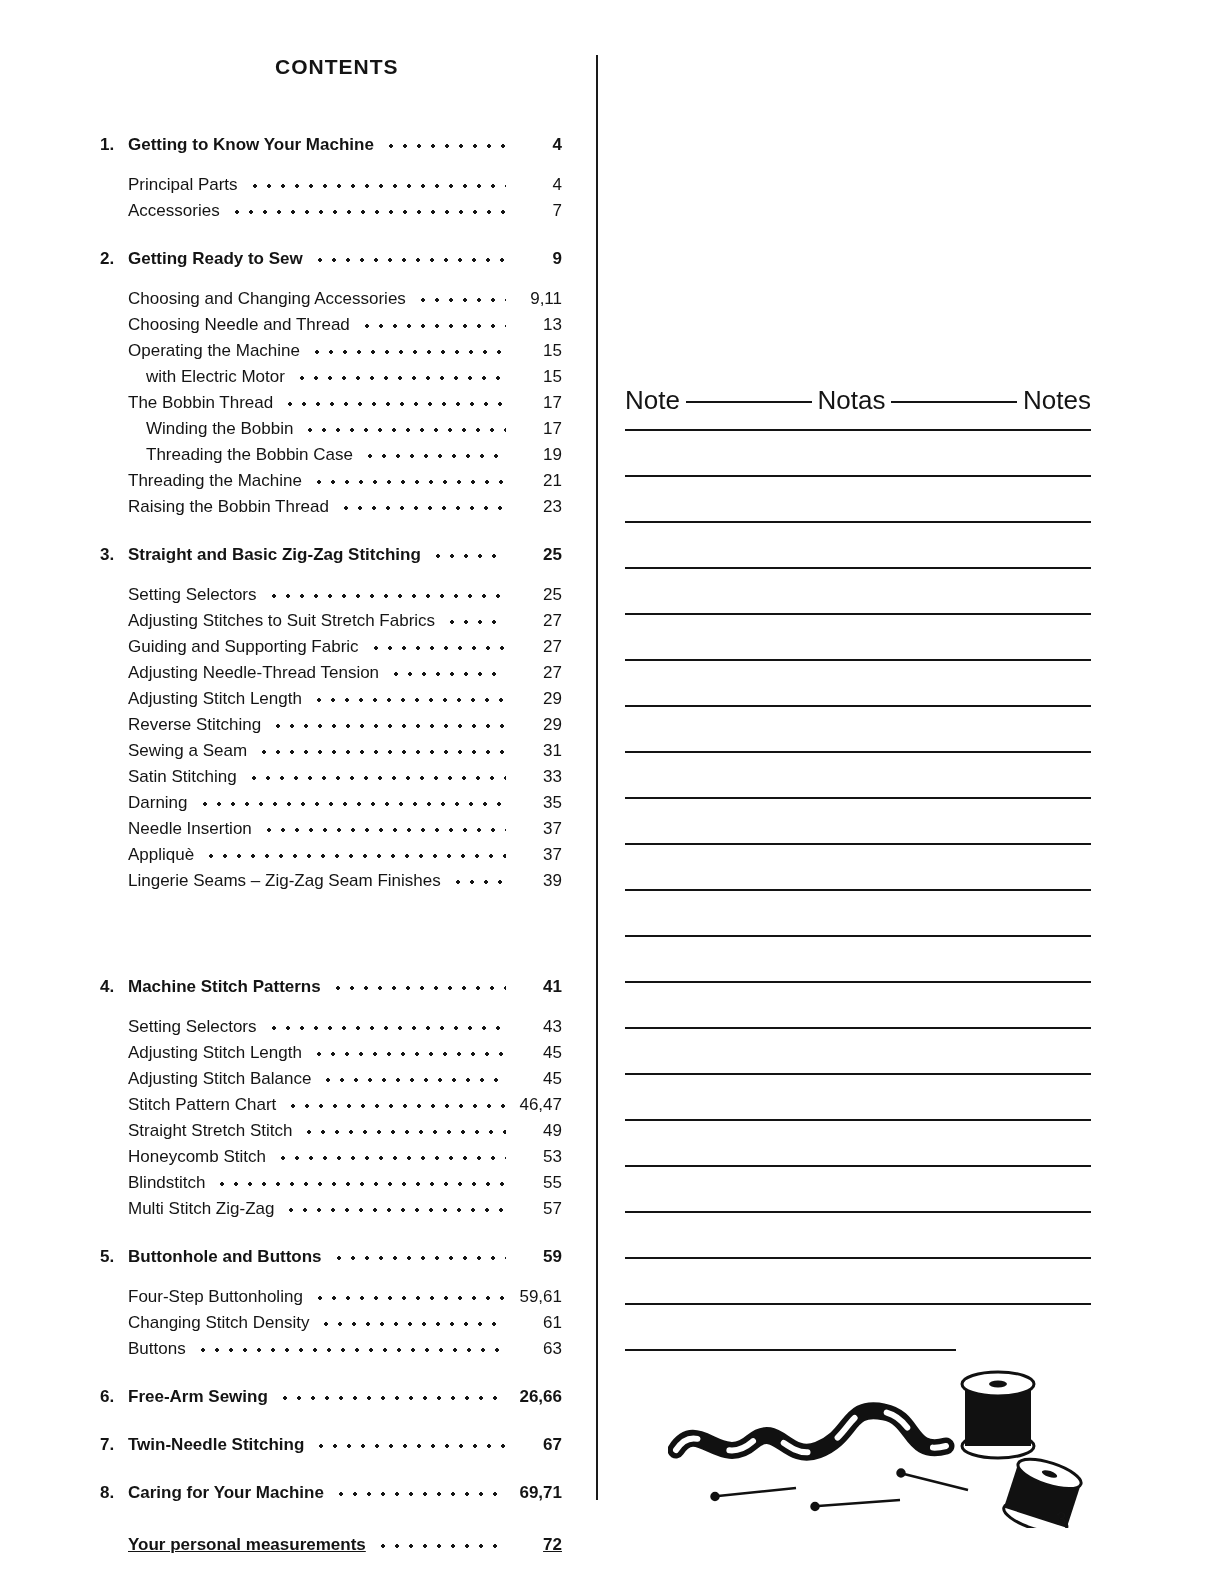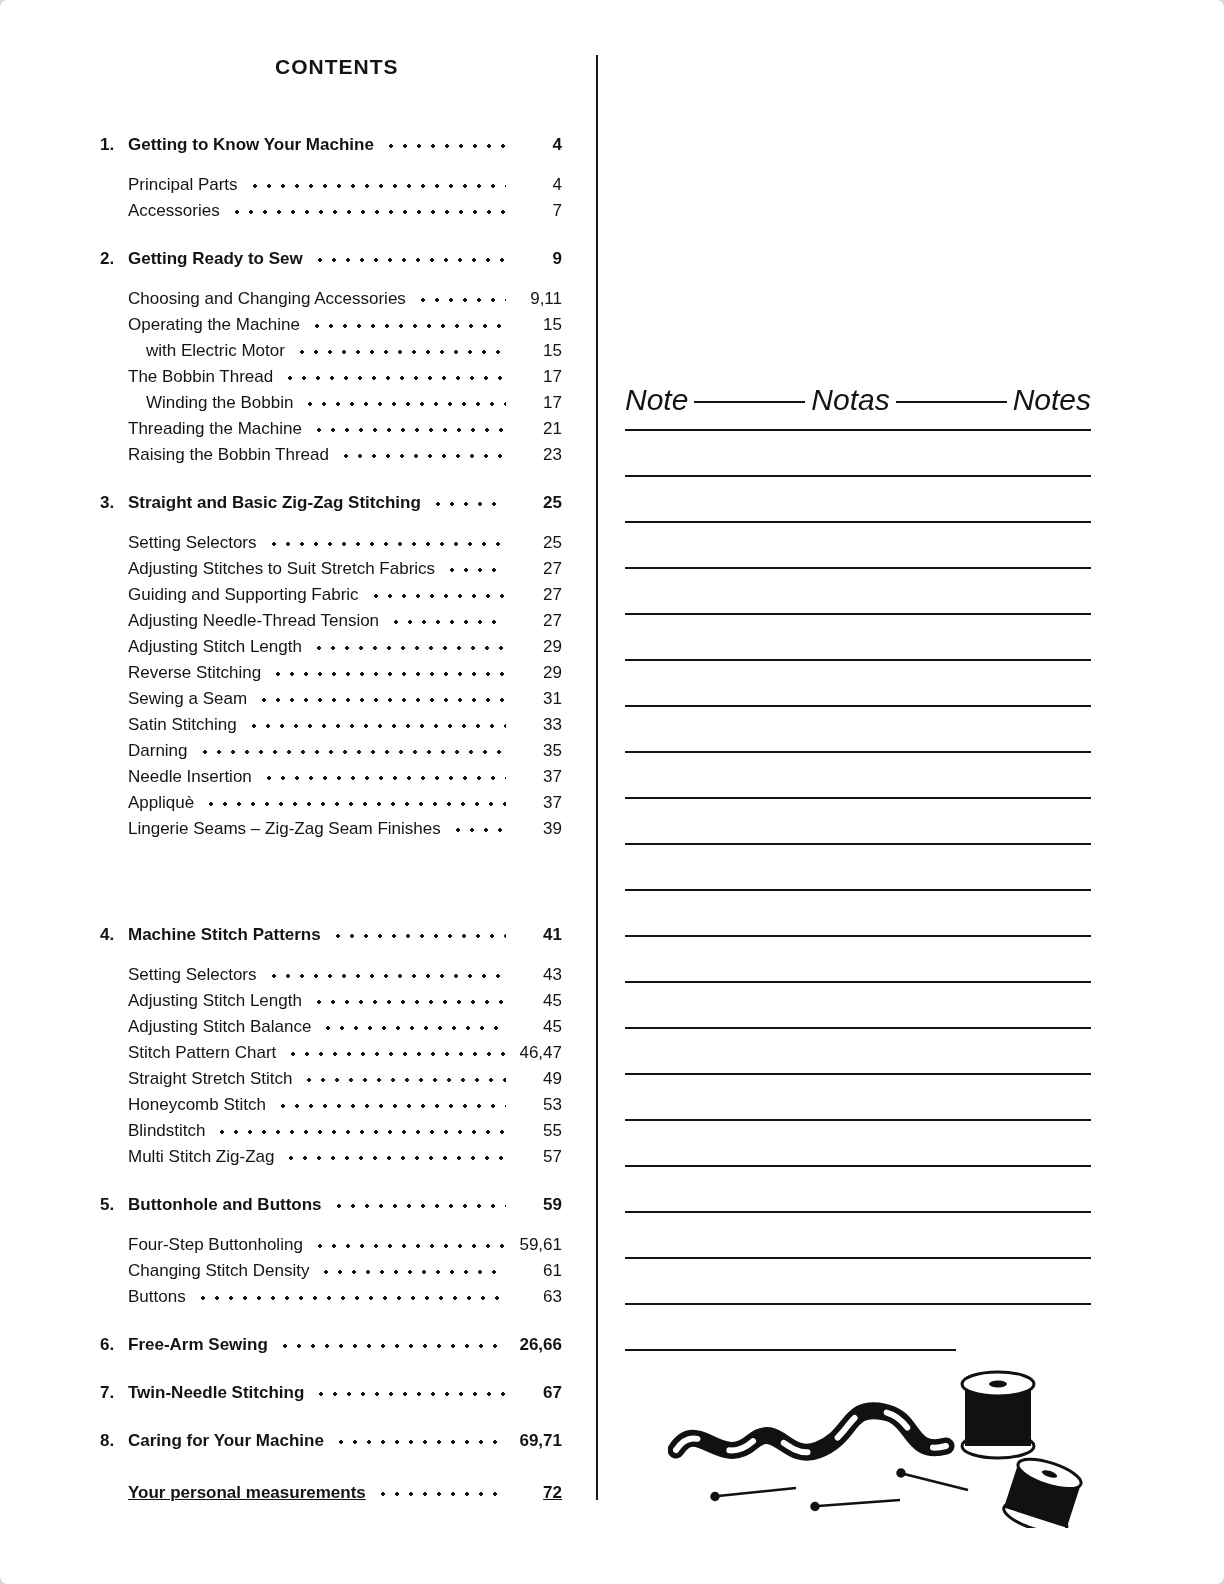--- a/index.html
+++ b/index.html
@@ -6,21 +6,20 @@
   html, body { background: #d9d9d9; }
   body { font-family: "Liberation Sans", sans-serif; color: #141414; }
 
   .page {
     position: relative;
     width: 1224px;
     height: 1584px;
     background: #ffffff;
     margin: 0 auto;
     overflow: hidden;
-    border-radius: 8px;
   }
 
   .divider {
     position: absolute;
     left: 596px;
     top: 55px;
     width: 2px;
     height: 1445px;
     background: #1a1a1a;
   }
@@ -61,22 +60,21 @@
   .toc-page { flex: 0 0 auto; min-width: 48px; text-align: right; }
 
   .toc-footer-row { margin-top: 26px; font-weight: bold; text-decoration: underline; }
 
   
   .right-col { position: absolute; left: 625px; top: 385px; width: 466px; }
 
   .notes-header {
     display: flex;
     align-items: center;
-    font-size: 30px;
-    font-style: italic;
+    font-size: 26px;
     height: 30px;
     text-align: right;
   }
   .note-dash {
     flex: 1 1 auto;
     height: 2px;
     background: #141414;
     margin: 0 6px;
     position: relative;
     top: 2px;
@@ -131,20 +129,26 @@
   </div>
           <div class="toc-entries">
             <div class="toc-row indent-1">
 
     <span class="toc-label">Choosing and Changing Accessories</span>
     <span class="toc-dots"></span>
     <span class="toc-page">9,11</span>
   </div>
             <div class="toc-row indent-1">
 
+    <span class="toc-label">Choosing Needle and Thread</span>
+    <span class="toc-dots"></span>
+    <span class="toc-page">13</span>
+  </div>
+            <div class="toc-row indent-1">
+
     <span class="toc-label">Operating the Machine</span>
     <span class="toc-dots"></span>
     <span class="toc-page">15</span>
   </div>
             <div class="toc-row indent-2">
 
     <span class="toc-label">with Electric Motor</span>
     <span class="toc-dots"></span>
     <span class="toc-page">15</span>
   </div>
@@ -152,20 +156,26 @@
 
     <span class="toc-label">The Bobbin Thread</span>
     <span class="toc-dots"></span>
     <span class="toc-page">17</span>
   </div>
             <div class="toc-row indent-2">
 
     <span class="toc-label">Winding the Bobbin</span>
     <span class="toc-dots"></span>
     <span class="toc-page">17</span>
+  </div>
+            <div class="toc-row indent-2">
+
+    <span class="toc-label">Threading the Bobbin Case</span>
+    <span class="toc-dots"></span>
+    <span class="toc-page">19</span>
   </div>
             <div class="toc-row indent-1">
 
     <span class="toc-label">Threading the Machine</span>
     <span class="toc-dots"></span>
     <span class="toc-page">21</span>
   </div>
             <div class="toc-row indent-1">
 
     <span class="toc-label">Raising the Bobbin Thread</span>

